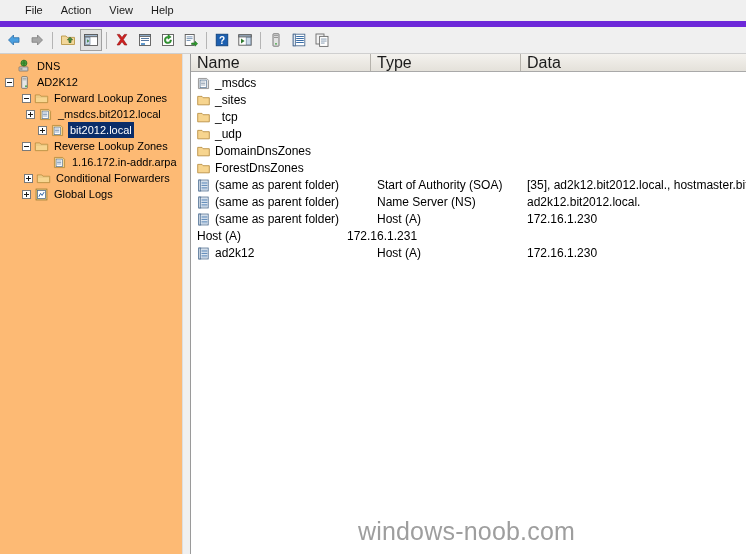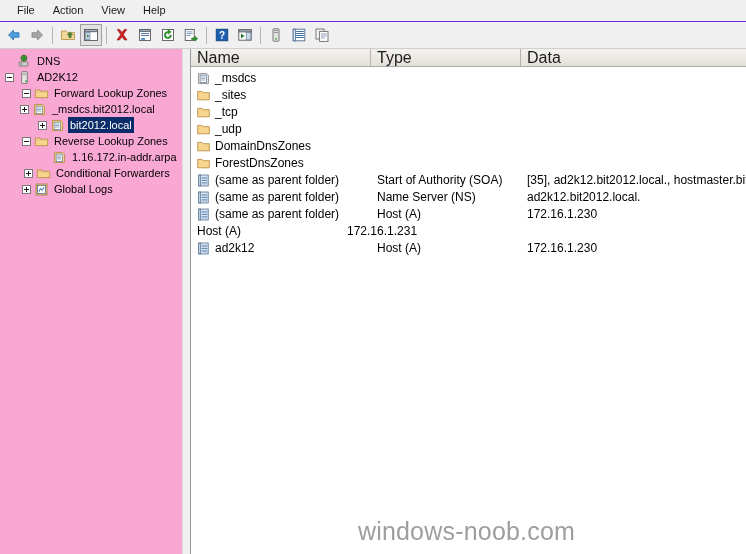--- a/index.html
+++ b/index.html
@@ -25,23 +25,23 @@
     display: flex;
     flex-direction: column;
   }
 
   
   .menubar {
     height: 21px;
     background: #f0f0f0;
     display: flex;
     align-items: center;
-    padding-left: 8px;
-    flex: 0 0 auto;
-    border-bottom: 1px solid #6d28d9;
+    padding-left: 16px;
+    flex: 0 0 auto;
+    border-bottom: 6px solid #6d28d9;
   }
   .menu-item {
     padding: 2px 9px 3px 9px;
     font-size: 11px;
     color: #1b1b1b;
     cursor: default;
     white-space: nowrap;
   }
 
   
@@ -77,21 +77,21 @@
 
   
   .content {
     flex: 1 1 auto;
     display: flex;
     min-height: 0;
   }
   .tree-pane {
     width: 182px;
     flex: 0 0 auto;
-    background: #f9a8d4;
+    background: #fdba74;
     overflow: hidden;
     position: relative;
     padding-top: 4px;
     box-sizing: border-box;
   }
   .splitter {
     width: 9px;
     flex: 0 0 auto;
     background: #f0f0f0;
     border-left: 1px solid #dedede;
@@ -415,21 +415,21 @@
         <div class="twisty"></div>
         <div class="tree-icon">
           <svg width="15" height="15" viewBox="0 0 16 16">
             <path d="M1.4 4.2 H6.2 L7.4 5.6 H14.6 V12.4 H1.4 Z" fill="#f7d58f" stroke="#b58b3c" stroke-width="0.9"></path>
             <path d="M1.4 6.4 H14.6" stroke="#d8b470" stroke-width="0.6"></path>
           </svg>
         </div>
         <div class="tree-label">Forward Lookup Zones</div>
       </div>
 
-      <div class="tree-row" style="padding-left:20px;">
+      <div class="tree-row" style="padding-left:26px;">
         <div class="twisty plus"></div>
         <div class="tree-icon">
           <svg width="15" height="15" viewBox="0 0 16 16">
             <path d="M2.6 2.6 H11.4 L13.4 4.6 V13.4 H2.6 Z" fill="#f7d58f" stroke="#b58b3c" stroke-width="0.9"></path>
             <rect x="4.4" y="4.4" width="6.6" height="8" fill="#ffffff" stroke="#5d7a99" stroke-width="0.8"></rect>
             <rect x="5.4" y="6" width="4.4" height="0.8" fill="#6f8db0"></rect>
             <rect x="5.4" y="7.6" width="4.4" height="0.8" fill="#6f8db0"></rect>
             <rect x="5.4" y="9.2" width="4.4" height="0.8" fill="#6f8db0"></rect>
           </svg>
         </div>

